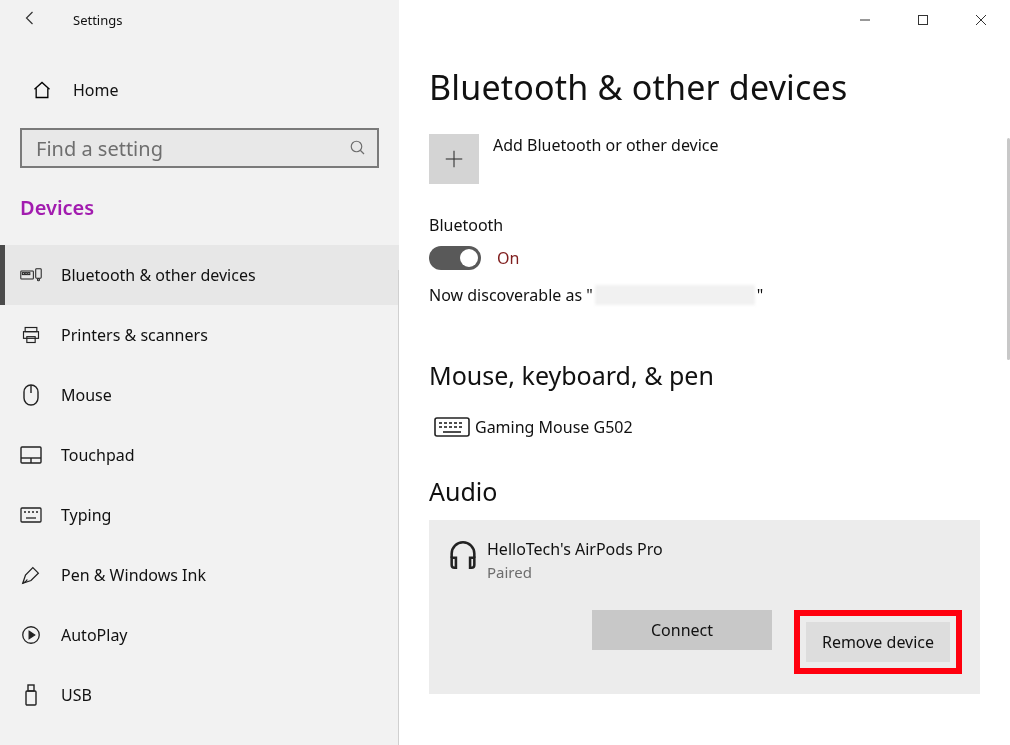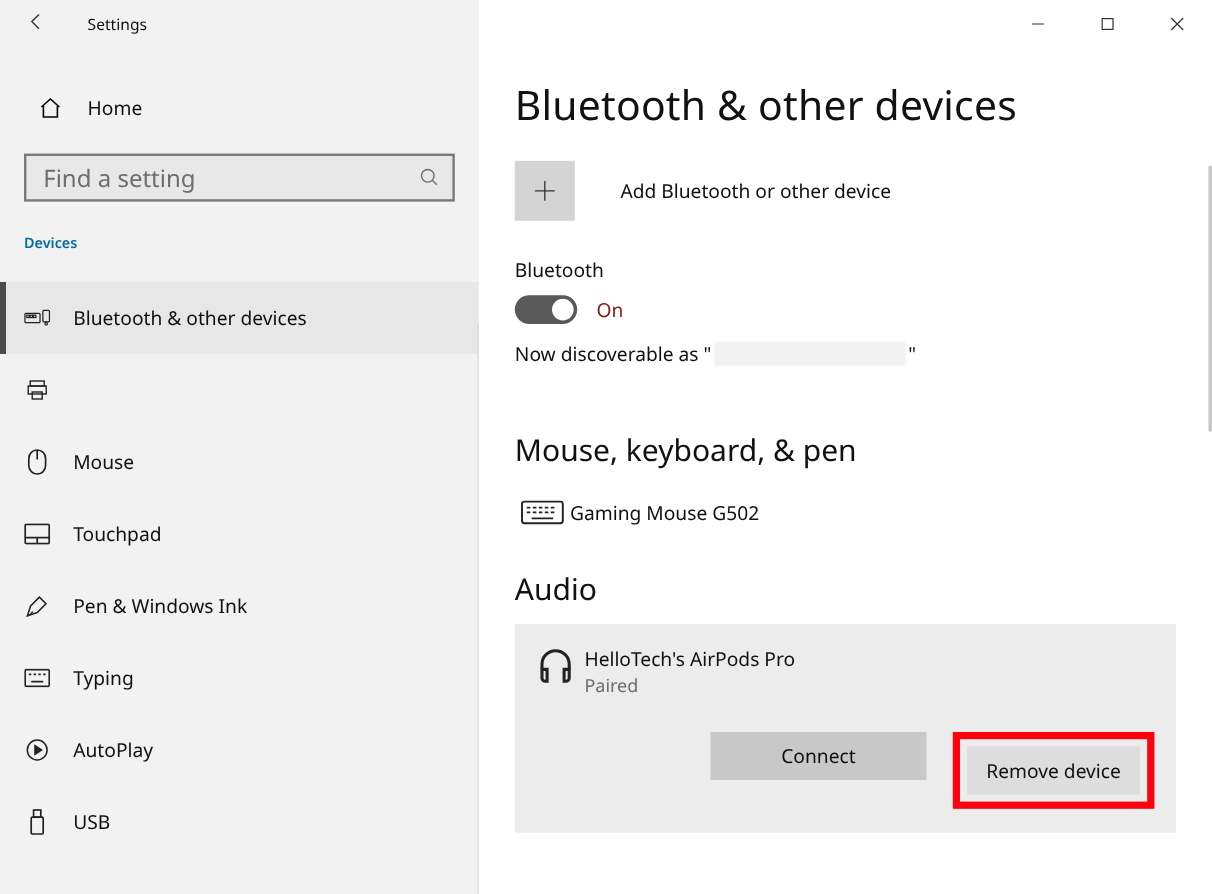--- a/index.html
+++ b/index.html
@@ -61,23 +61,23 @@
   }
   .search-box input {
     border: none; outline: none; background: transparent;
     flex: 1; font-size: 20px; color: #666;
     font-family: inherit;
   }
   .search-box input::placeholder { color: #6e6e6e; }
   .search-box .search-icon { width: 18px; height: 18px; color: #6e6e6e; }
   .category-head {
     margin: 26px 0 0 20px;
-    font-size: 12px;
+    font-size: 20px;
     font-weight: 600;
-    color: #0369a1;
+    color: #a21caf;
   }
   .nav {
     margin-top: 24px;
     display: flex; flex-direction: column;
     position: relative;
   }
   .nav-item {
     display: flex; align-items: center;
     height: 60px;
     padding-left: 20px;
@@ -125,24 +125,23 @@
     padding: 64px 30px 0 30px;
   }
   .page-title {
     font-size: 34px;
     font-weight: 400;
     color: #111;
     margin: 0 0 24px 0;
     letter-spacing: 0.2px;
   }
   .add-device {
-    display: flex; align-items: center;
+    display: flex; 
     cursor: pointer;
     margin-bottom: 30px;
-    gap: 24px;
   }
   .add-device .plus-box {
     width: 50px; height: 50px;
     background: #d4d4d4;
     display: flex; align-items: center; justify-content: center;
     color: #333;
   }
   .add-device .label { margin-left: 14px; font-size: 16px; color: #111; }
 
   .bt-section .subhead {
@@ -290,20 +289,21 @@
 
       <div class="nav-item">
 
         <span class="icon-slot">
           <svg width="20" height="20" viewBox="0 0 24 24" fill="none" stroke="currentColor" stroke-width="1.4">
             <rect x="5" y="3" width="14" height="5"></rect>
             <rect x="3" y="8" width="18" height="8"></rect>
             <rect x="7" y="14" width="10" height="7"></rect>
           </svg>
         </span>
+        <span class="label">Printers &amp; scanners</span>
       </div>
 
       <div class="nav-item">
 
         <span class="icon-slot">
           <svg width="18" height="22" viewBox="0 0 18 22" fill="none" stroke="currentColor" stroke-width="1.4">
             <rect x="2" y="1" width="14" height="20" rx="7"></rect>
             <line x1="9" y1="1" x2="9" y2="9"></line>
           </svg>
         </span>
@@ -313,46 +313,46 @@
       <div class="nav-item">
 
         <span class="icon-slot">
           <svg width="22" height="18" viewBox="0 0 22 18" fill="none" stroke="currentColor" stroke-width="1.4">
             <rect x="1" y="1" width="20" height="16" rx="1"></rect>
             <line x1="1" y1="12" x2="21" y2="12"></line>
             <line x1="11" y1="12" x2="11" y2="17"></line>
           </svg>
         </span>
         <span class="label">Touchpad</span>
-      </div>
-
-      <div class="nav-item">
-
-        <span class="icon-slot">
-          <svg width="22" height="22" viewBox="0 0 24 24" fill="none" stroke="currentColor" stroke-width="1.4">
-            <path d="M3 21 L6 12 L14 4 L20 10 L12 18 Z"></path>
-            <path d="M3 21 C6 20 7 19 8 17"></path>
-          </svg>
-        </span>
-        <span class="label">Pen &amp; Windows Ink</span>
       </div>
 
       <div class="nav-item">
 
         <span class="icon-slot">
           <svg width="22" height="16" viewBox="0 0 22 16" fill="none" stroke="currentColor" stroke-width="1.3">
             <rect x="1" y="1" width="20" height="14" rx="1"></rect>
             <line x1="4" y1="5" x2="6" y2="5"></line>
               <line x1="8" y1="5" x2="10" y2="5"></line>
               <line x1="12" y1="5" x2="14" y2="5"></line>
               <line x1="16" y1="5" x2="18" y2="5"></line>
             <line x1="6" y1="11" x2="16" y2="11"></line>
           </svg>
         </span>
         <span class="label">Typing</span>
+      </div>
+
+      <div class="nav-item">
+
+        <span class="icon-slot">
+          <svg width="22" height="22" viewBox="0 0 24 24" fill="none" stroke="currentColor" stroke-width="1.4">
+            <path d="M3 21 L6 12 L14 4 L20 10 L12 18 Z"></path>
+            <path d="M3 21 C6 20 7 19 8 17"></path>
+          </svg>
+        </span>
+        <span class="label">Pen &amp; Windows Ink</span>
       </div>
 
       <div class="nav-item">
 
         <span class="icon-slot">
           <svg width="22" height="22" viewBox="0 0 24 24" fill="none" stroke="currentColor" stroke-width="1.4">
             <circle cx="12" cy="12" r="9"></circle>
             <path d="M10 8 L16 12 L10 16 Z" fill="currentColor"></path>
           </svg>
         </span>

